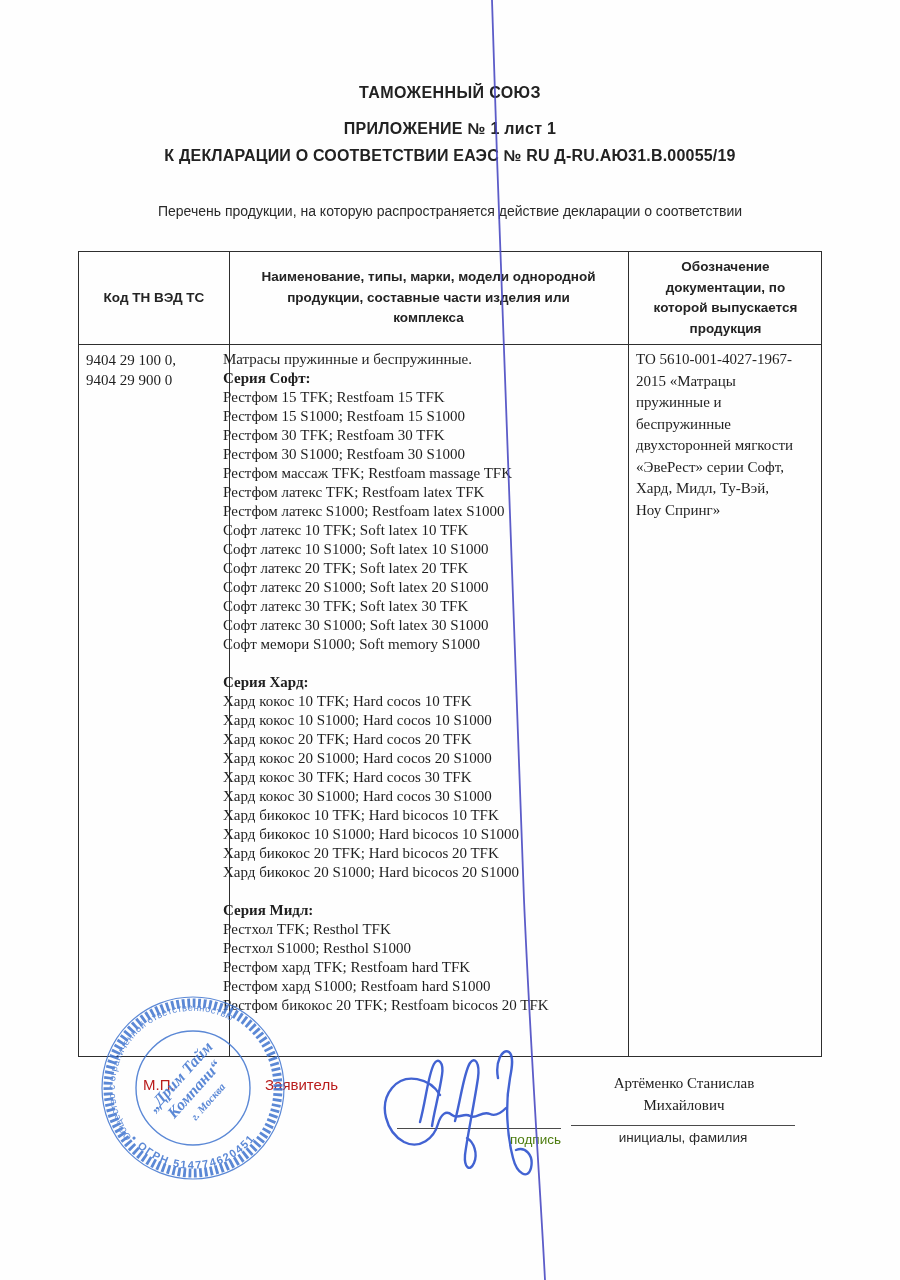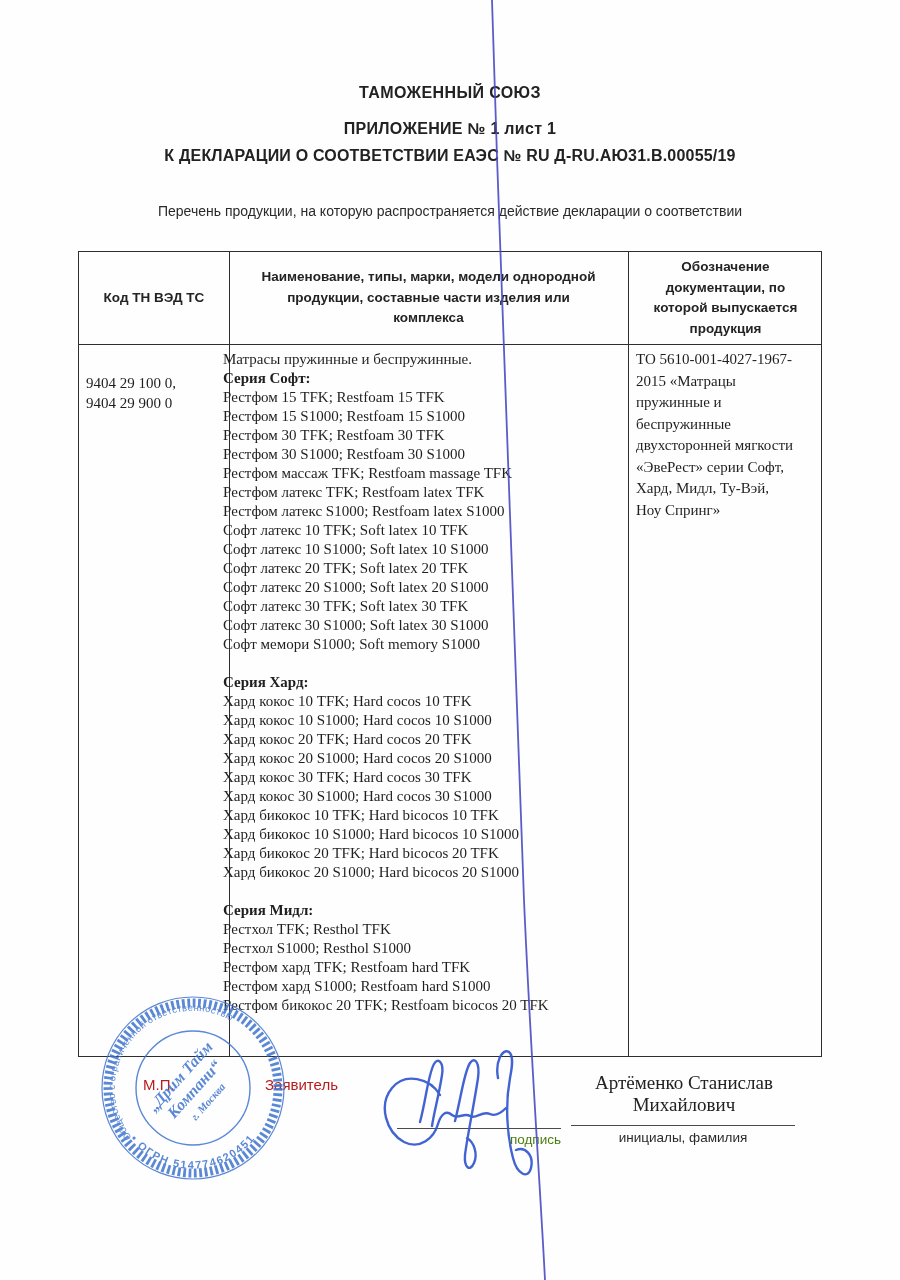--- a/index.html
+++ b/index.html
@@ -27,37 +27,37 @@
   .hcell { position:absolute; top:0; height:92px; display:flex; flex-direction:column;
            align-items:center; justify-content:center; text-align:center;
            font-family:"Liberation Sans", sans-serif; font-weight:bold; font-size:13.5px;
            color:#232323; }
   .hc1 { left:0;     width:150px;justify-content:center; }
   .hc2 { left:150px; width:399px; }
   .hc3 { left:549px; width:195px;justify-content:center; }
   .hcell div { line-height:20.5px; }
 
   .bcell { position:absolute; top:92px; bottom:0; box-sizing:border-box; }
-  .b1 { left:0;     width:150px; padding:6px 0 0 7px;margin-top:23px;  }
+  .b1 { left:0;     width:150px; padding:6px 0 0 7px;  }
   .b2 { left:134px; width:399px; padding:6px 0 0 10px; }
   .b3 { left:549px; width:195px; padding:5px 4px 0 8px; }
   .b1 div { font-size:15px; line-height:20px; }
   .pline { font-size:15px; line-height:19px; min-height:19px; white-space:nowrap; }
   .pline.bold { font-weight:bold; }
   .dline { font-size:15px; line-height:21.5px; min-height:21.5px; }
 
   
   .flabel { position:absolute; font-family:"Liberation Sans", sans-serif; font-size:15px; color:#b91c1c; }
   .mp        { left:143px; top:1076px; }
   .applicant { left:265px; top:1076px; }
   .sigrule   { position:absolute; left:397px; top:1128px; width:164px; border-top:1.5px solid #4a4a4a; }
   .sigcap    { position:absolute; left:397px; top:1132px; width:164px; text-align:right;
                font-family:"Liberation Sans", sans-serif; font-size:13.5px; color:#4d7c0f; }
   .nameblock { position:absolute; left:573px; top:1072px; width:222px; text-align:center;
-               font-size:19px; line-height:22px; color:#222; }
+               font-size:15px; line-height:22px; color:#222; }
   .namerule  { position:absolute; left:571px; top:1125px; width:224px; border-top:1.5px solid #4a4a4a; }
   .namecap   { position:absolute; left:571px; top:1130px; width:224px; text-align:center;
                font-family:"Liberation Sans", sans-serif; font-size:13.5px; color:#2a2a2a; }
 
   
   .overlay { position:absolute; left:0; top:0; width:900px; height:1280px; pointer-events:none; }
 </style>
 </head>
 <body>
 

